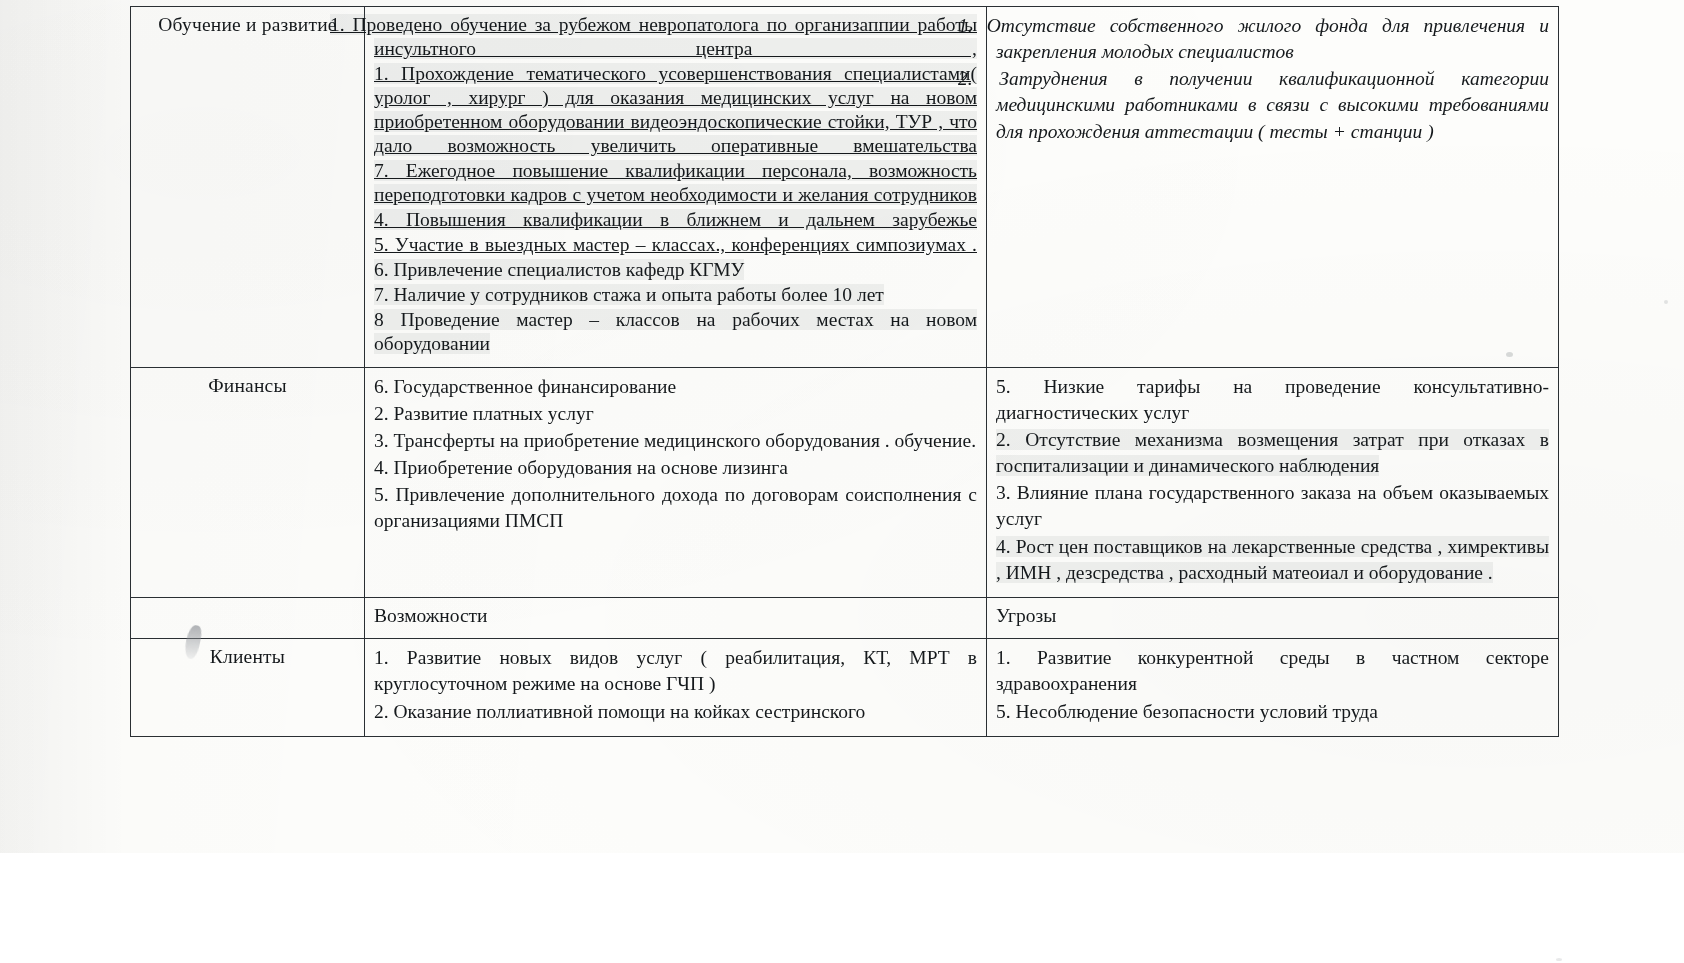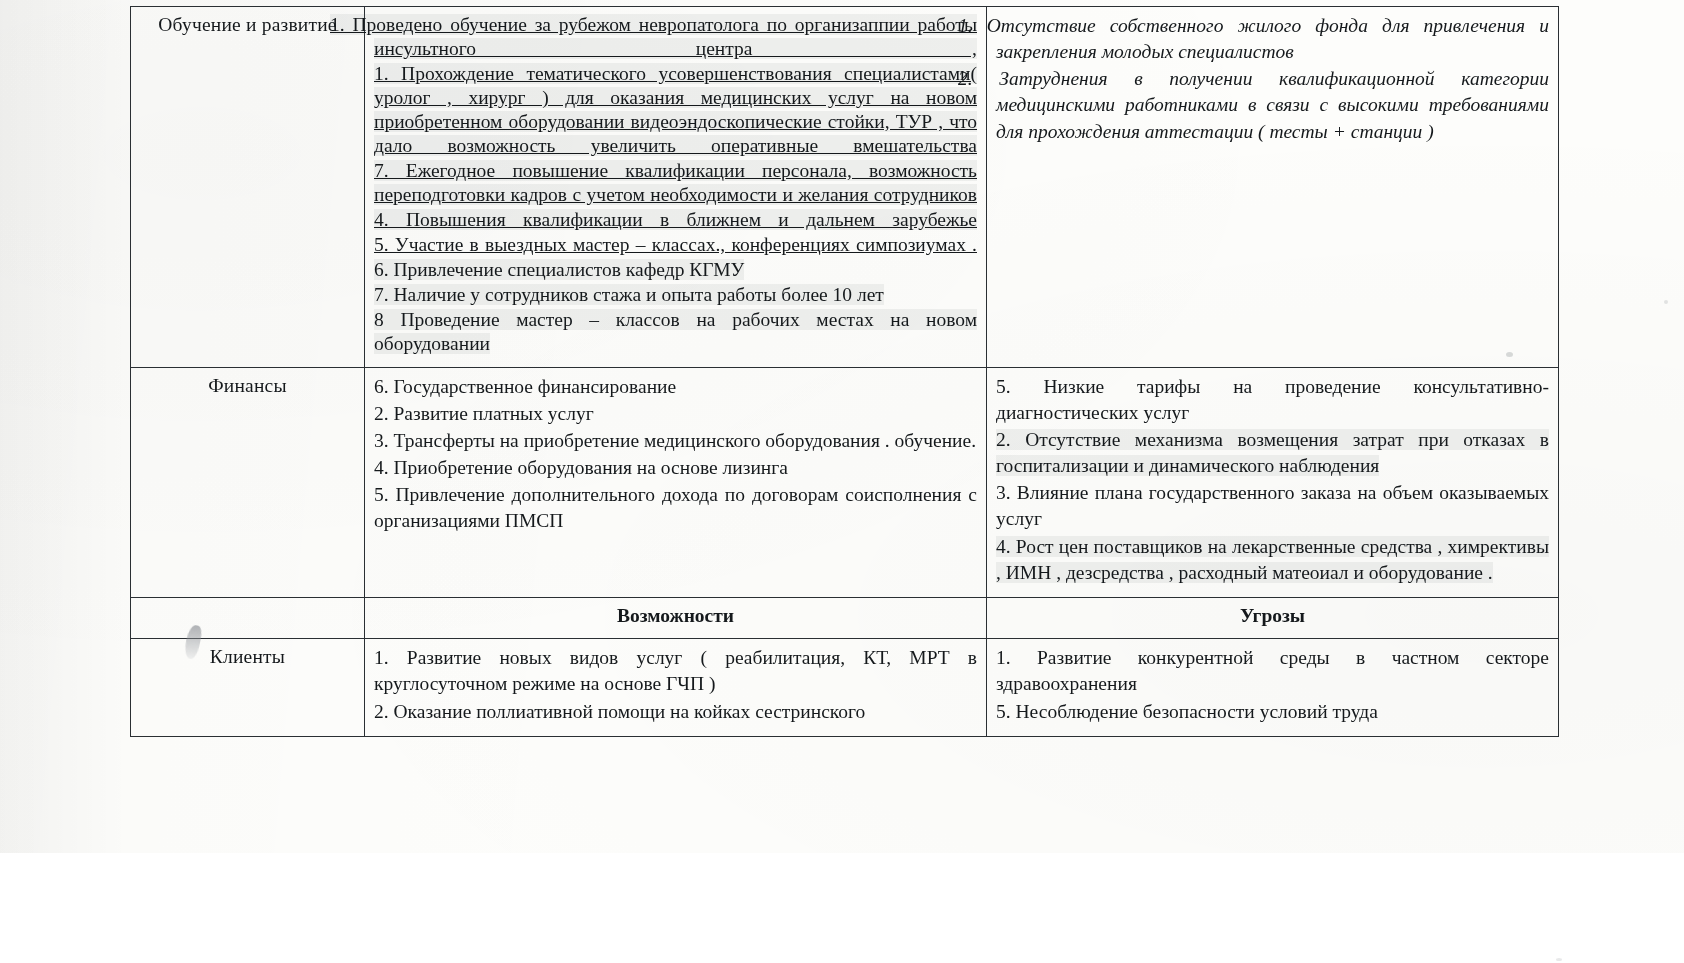--- a/index.html
+++ b/index.html
@@ -48,22 +48,21 @@
   col.c-strength { width: 622px; }
   col.c-weak { width: 572px; }
 
   td.label-cell {
     text-align: center;
     vertical-align: middle;
     font-size: 19.5px;
     letter-spacing: 0.2px;
   }
   td.header-cell {
-    text-align: center;
-    font-weight: bold;
+    font-weight: normal;
     font-size: 20px;
     padding: 4px 6px 6px 6px;
     vertical-align: middle;
     margin-left: 8px;
   }
   td.empty-cell { }
 
   ul.items {
     list-style: none;
     margin: 0;

